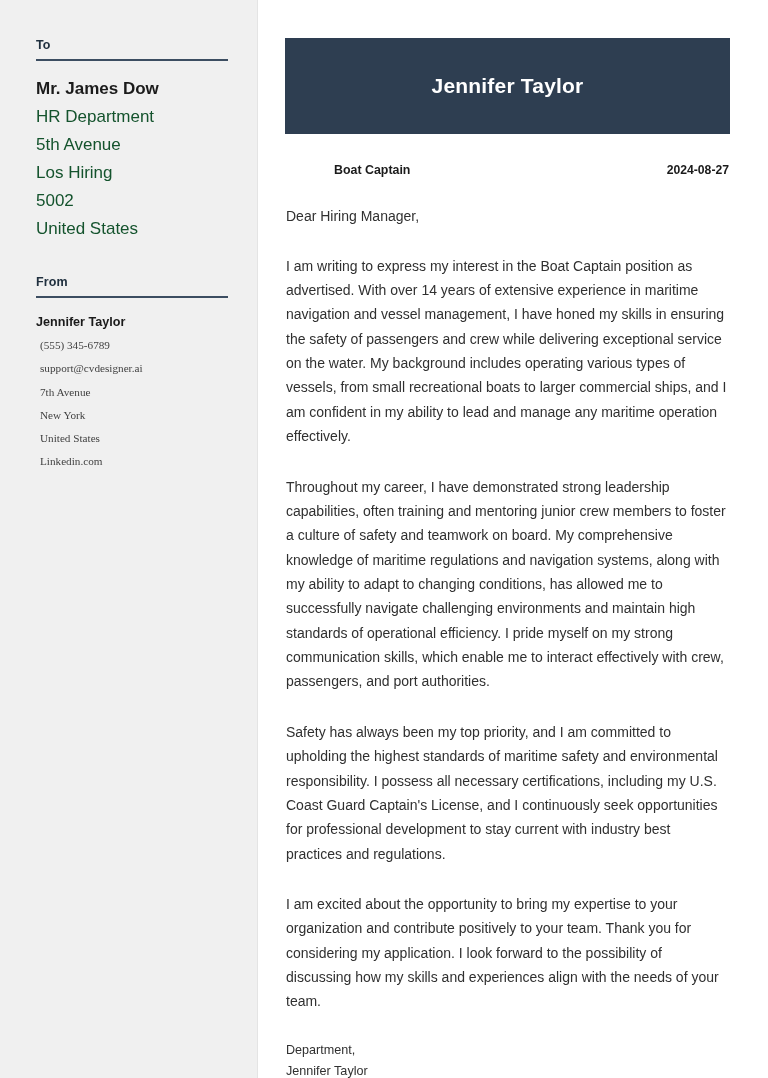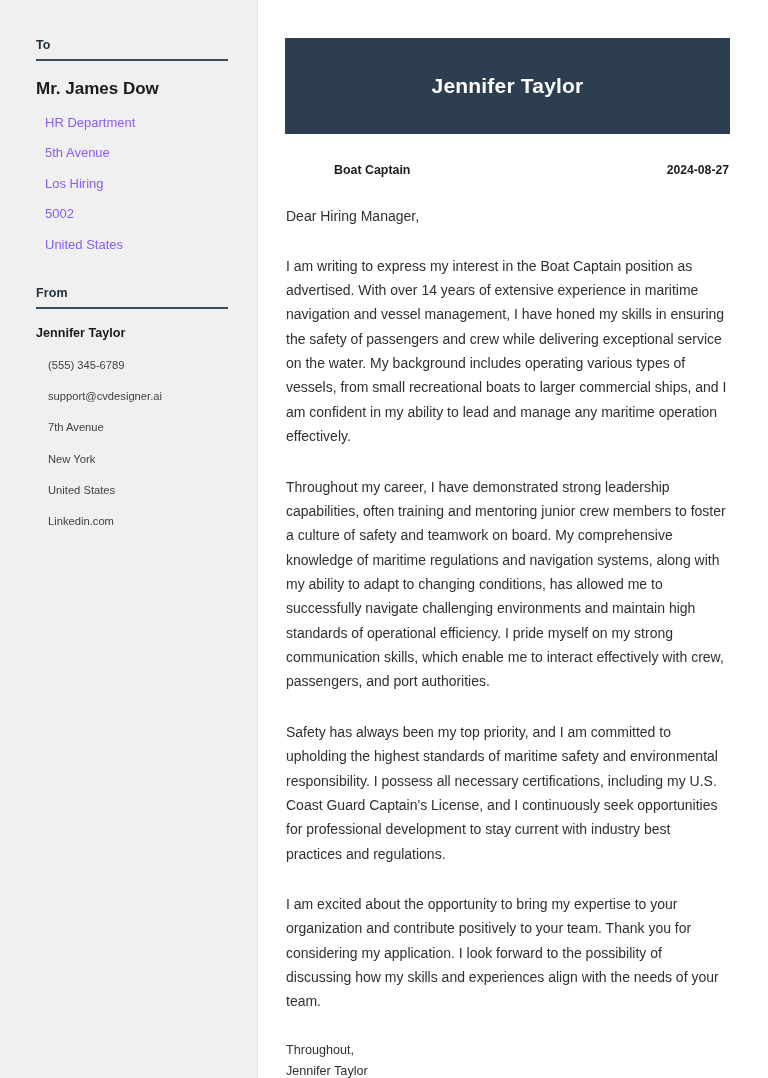--- a/index.html
+++ b/index.html
@@ -49,41 +49,42 @@
   }
 
   .to-block .person {
     font-size: 17px;
     font-weight: bold;
     color: #1b1b1b;
     line-height: 1.62;
     margin: 0;
   }
   .to-block .line {
-    font-size: 13px;
-    color: #8b5cf6;
+    font-size: 17px;
+    color: #14532d;
     line-height: 1.66;
-    margin: 9px;
+    margin: 0;
   }
 
   .from-block {
     margin-top: 31px;
   }
   .from-block .person {
     font-size: 12.6px;
     font-weight: bold;
     color: #1b1b1b;
     line-height: 1.62;
     margin: 0 0 2px 0;
   }
   .from-block .line {
     font-size: 11.2px;
     color: #3f3f3f;
     line-height: 1.72;
-    margin: 12px;
+    margin: 4px;
+    font-family: Liberation Serif, serif;
   }
 
   
   .main {
     flex: 1 1 auto;
     position: relative;
     box-sizing: border-box;
     padding: 38px 38px 0 27px;
     background: #ffffff;
   }
@@ -203,20 +204,20 @@
       <span class="job-title">Boat Captain</span>
       <span class="letter-date">2024-08-27</span>
     </div>
 
     <div class="letter-body">
       <p class="salutation">Dear Hiring Manager,</p>
       <p class="para">I am writing to express my interest in the Boat Captain position as advertised. With over 14 years of extensive experience in maritime navigation and vessel management, I have honed my skills in ensuring the safety of passengers and crew while delivering exceptional service on the water. My background includes operating various types of vessels, from small recreational boats to larger commercial ships, and I am confident in my ability to lead and manage any maritime operation effectively.</p>
       <p class="para">Throughout my career, I have demonstrated strong leadership capabilities, often training and mentoring junior crew members to foster a culture of safety and teamwork on board. My comprehensive knowledge of maritime regulations and navigation systems, along with my ability to adapt to changing conditions, has allowed me to successfully navigate challenging environments and maintain high standards of operational efficiency. I pride myself on my strong communication skills, which enable me to interact effectively with crew, passengers, and port authorities.</p>
       <p class="para">Safety has always been my top priority, and I am committed to upholding the highest standards of maritime safety and environmental responsibility. I possess all necessary certifications, including my U.S. Coast Guard Captain's License, and I continuously seek opportunities for professional development to stay current with industry best practices and regulations.</p>
       <p class="para">I am excited about the opportunity to bring my expertise to your organization and contribute positively to your team. Thank you for considering my application. I look forward to the possibility of discussing how my skills and experiences align with the needs of your team.</p>
-      <p class="closing">Throughout,</p>
+      <p class="closing">Department,</p>
       <p class="closing-name">Jennifer Taylor</p>
       <div class="signature">Jennifer Taylor</div>
     </div>
 
   </main>
 
 </div>
 
 </body></html>

